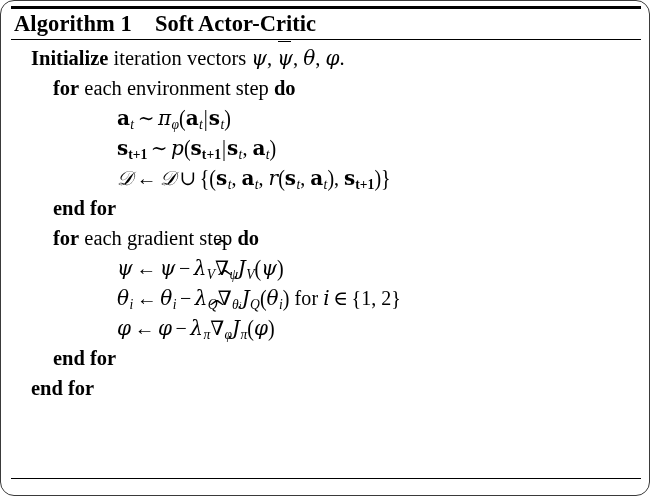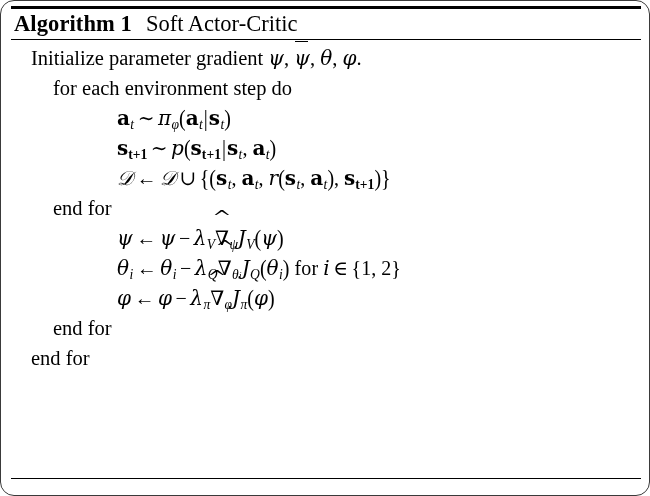--- a/index.html
+++ b/index.html
@@ -50,22 +50,22 @@
     align-items: flex-start;
     white-space: nowrap;
     font-size: 22.5px;
     line-height: 28px;
   }
   #algorithm-title .kw {
     font-weight: bold;
     letter-spacing: .1px;
   }
   #algorithm-title .name {
-    font-weight: normal;
-    margin-left: 14px;
+    font-weight: bold;
+    margin-left: 23px;
   }
 
   
   #algorithm-body {
     position: absolute;
     left: 0;
     top: 42px;
     width: 650px;
   }
   .line {
@@ -74,21 +74,21 @@
     white-space: nowrap;
     font-size: 20.5px;
     line-height: 30px;
     padding-left: 30px;
   }
   .line.ind0 { padding-left: 30px; }
   .line.ind1 { padding-left: 52px; }
   .line.ind2 { padding-left: 116px; }
   .line.math { font-size: 20px; }
 
-  .kw { font-weight: normal; }
+  .kw { font-weight: bold; }
 
   
   .m {
     font-family: "DejaVu Serif", "Liberation Serif", serif;
     font-style: italic;
     font-size: 20px;
   }
   .mi { font-style: italic; }
   .mup { font-style: normal; }
   .mbf {
@@ -164,21 +164,21 @@
   <div id="algorithm-title">
     <span class="kw">Algorithm 1</span>
     <span class="name">Soft Actor-Critic</span>
   </div>
 
   <div class="rule rule-title"></div>
 
   <div id="algorithm-body">
 
     <div class="line ind0">
-      <span class="kw">Initialize</span><span>&nbsp;</span><span>parameter gradient</span><span>&nbsp;</span><span class="m">ψ</span><span class="opn">,</span><span>&nbsp;</span><span class="m bar">ψ</span><span class="opn">,</span><span>&nbsp;</span><span class="m">θ</span><span class="opn">,</span><span>&nbsp;</span><span class="m">φ</span><span class="opn">.</span>
+      <span class="kw">Initialize</span><span>&nbsp;</span><span>iteration vectors</span><span>&nbsp;</span><span class="m">ψ</span><span class="opn">,</span><span>&nbsp;</span><span class="m bar">ψ</span><span class="opn">,</span><span>&nbsp;</span><span class="m">θ</span><span class="opn">,</span><span>&nbsp;</span><span class="m">φ</span><span class="opn">.</span>
     </div>
 
 
     <div class="line ind1">
       <span class="kw">for</span><span>&nbsp;</span><span>each environment step</span><span>&nbsp;</span><span class="kw">do</span>
     </div>
 
     <div class="line ind2 math">
       <span class="m mbf">a</span><span class="sub">t</span><span class="op">∼</span><span class="m">π</span><span class="sub">φ</span><span class="stretch-paren">(</span><span class="m mbf">a</span><span class="sub">t</span><span class="vbar">|</span><span class="m mbf">s</span><span class="sub">t</span><span class="stretch-paren">)</span>
     </div>
@@ -188,20 +188,23 @@
     </div>
 
     <div class="line ind2 math">
       <span class="m cal">𝒟</span><span class="op">←</span><span class="m cal">𝒟</span><span class="op">∪</span><span class="stretch-paren">{</span><span class="stretch-paren">(</span><span class="m mbf">s</span><span class="sub">t</span><span class="opn">,</span><span>&nbsp;</span><span class="m mbf">a</span><span class="sub">t</span><span class="opn">,</span><span>&nbsp;</span><span class="m mi">r</span><span class="stretch-paren">(</span><span class="m mbf">s</span><span class="sub">t</span><span class="opn">,</span><span>&nbsp;</span><span class="m mbf">a</span><span class="sub">t</span><span class="stretch-paren">)</span><span class="opn">,</span><span>&nbsp;</span><span class="m mbf">s</span><span class="subup">t+1</span><span class="stretch-paren">)</span><span class="stretch-paren">}</span>
     </div>
 
     <div class="line ind1">
       <span class="kw">end for</span>
     </div>
 
+    <div class="line ind1">
+      <span class="kw">for</span><span>&nbsp;</span><span>each gradient step</span><span>&nbsp;</span><span class="kw">do</span>
+    </div>
 
     <div class="line ind2 math">
       <span class="m">ψ</span><span class="op">←</span><span class="m">ψ</span><span class="op">−</span><span class="m">λ</span><span class="sub">V</span><span class="m mup hat">∇</span><span class="sub">ψ</span><span class="m mi">J</span><span class="sub">V</span><span class="stretch-paren">(</span><span class="m">ψ</span><span class="stretch-paren">)</span>
     </div>
 
     <div class="line ind2 math">
       <span class="m">θ</span><span class="sub">i</span><span class="op">←</span><span class="m">θ</span><span class="sub">i</span><span class="op">−</span><span class="m">λ</span><span class="sub">Q</span><span class="m mup hat">∇</span><span class="sub">θ</span><span class="sub" style="font-size:.46em">i</span><span class="m mi">J</span><span class="sub">Q</span><span class="stretch-paren">(</span><span class="m">θ</span><span class="sub">i</span><span class="stretch-paren">)</span><span>&nbsp;</span><span class="mup thin">for</span><span>&nbsp;</span><span class="m mi">i</span><span class="op">∈</span><span class="mup">{</span><span class="mup">1</span><span class="opn">,</span><span>&nbsp;</span><span class="mup">2</span><span class="mup">}</span>
     </div>
 
     <div class="line ind2 math">

